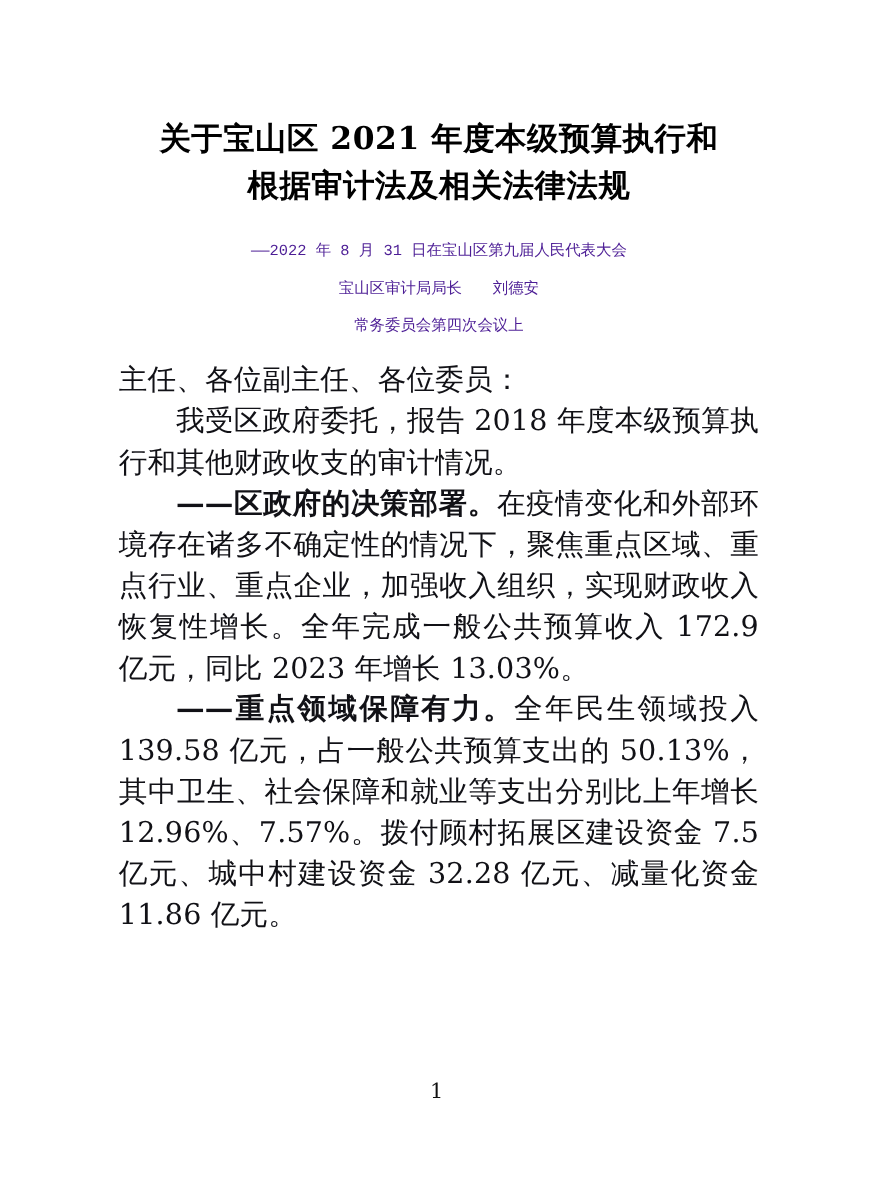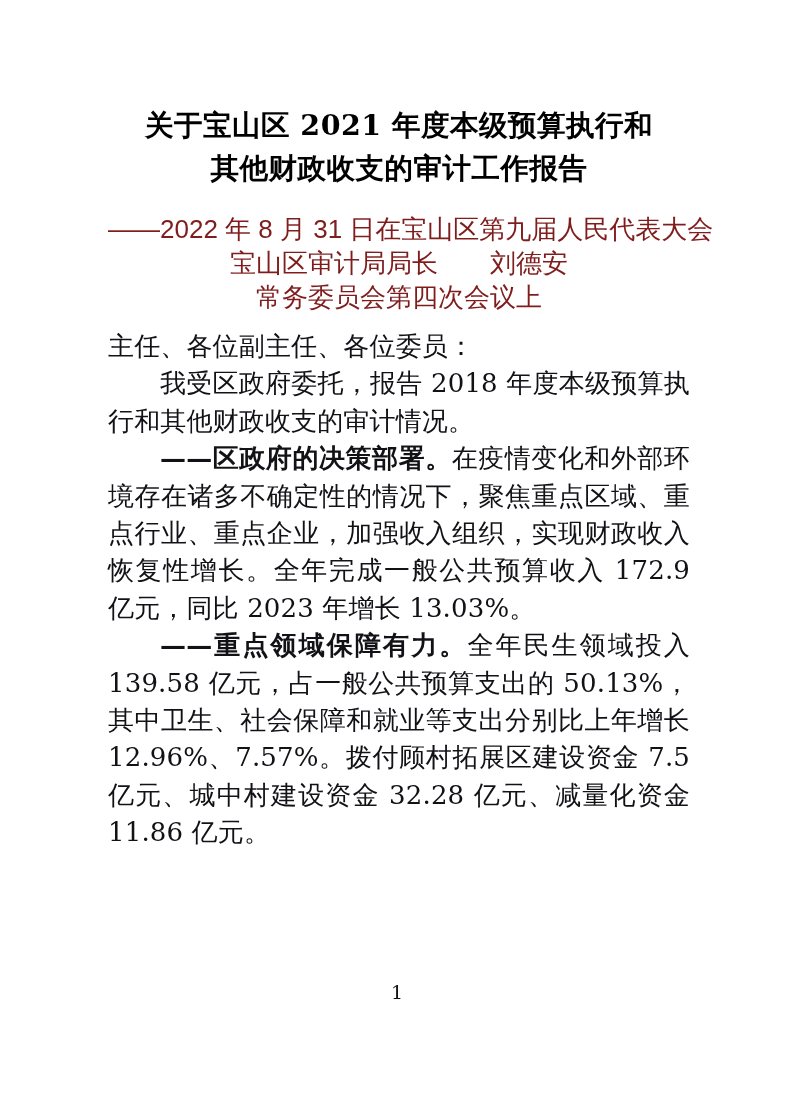--- a/index.html
+++ b/index.html
@@ -50,24 +50,24 @@
   .doc-title .t-top { padding-top: 104px; }
 
   
   .subtitle-block {
     margin: 0;
     padding-top: 22px;
     text-align: center;
   }
   .subtitle-line {
     display: block;
-    font-family: Liberation Sans, sans-serif;
-    font-size: 26px;
+    font-family: Liberation Mono, monospace;
+    font-size: 14px;
     line-height: 34px;
-    color: #7f1d1d;
+    color: #4c1d95;
     white-space: pre;
   }
 
   
   .body-block {
     padding-top: 14px;
   }
   .para {
     margin: 0;
     font-family: "DejaVu Serif", "Liberation Serif", serif;
@@ -100,21 +100,21 @@
 </style>
 </head>
 <body>
 
 <div class="page">
 
   <div class="content">
 
     <h1 class="doc-title">
       <span class="title-line t-top">关于宝山区 2021 年度本级预算执行和</span>
-      <span class="title-line">其他财政收支的审计工作报告</span>
+      <span class="title-line">根据审计法及相关法律法规</span>
     </h1>
 
     <div class="subtitle-block">
       <span class="subtitle-line">——2022 年 8 月 31 日在宝山区第九届人民代表大会</span>
       <span class="subtitle-line">宝山区审计局局长　　刘德安</span>
       <span class="subtitle-line">常务委员会第四次会议上</span>
     </div>
 
     <div class="body-block">
 

